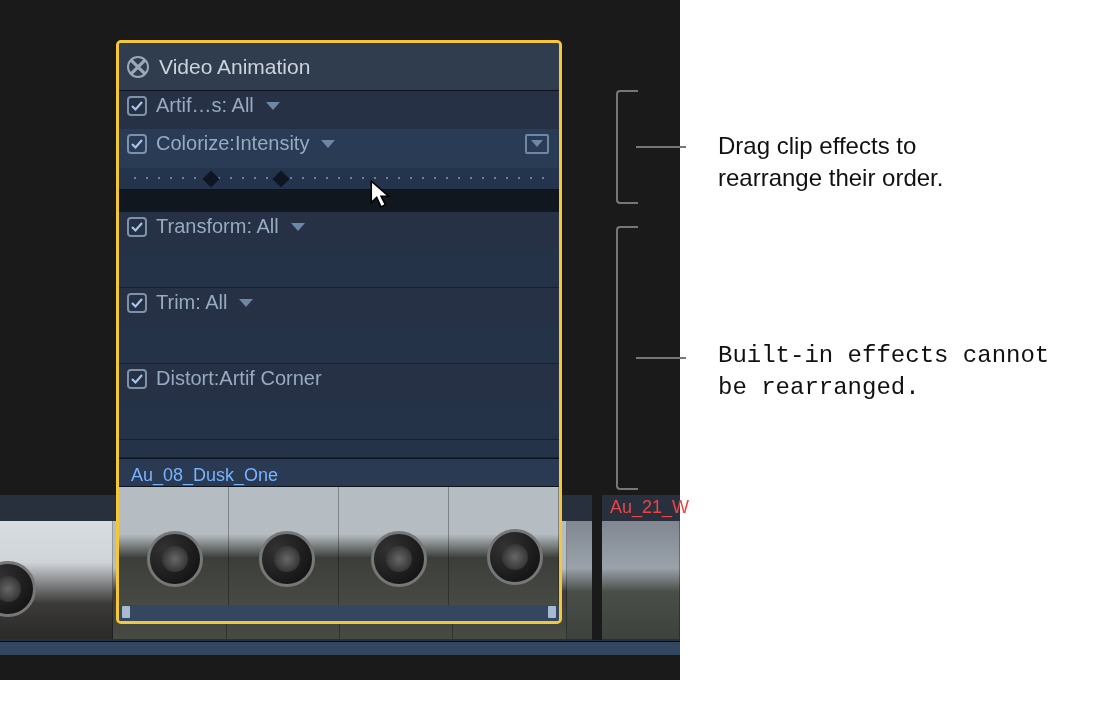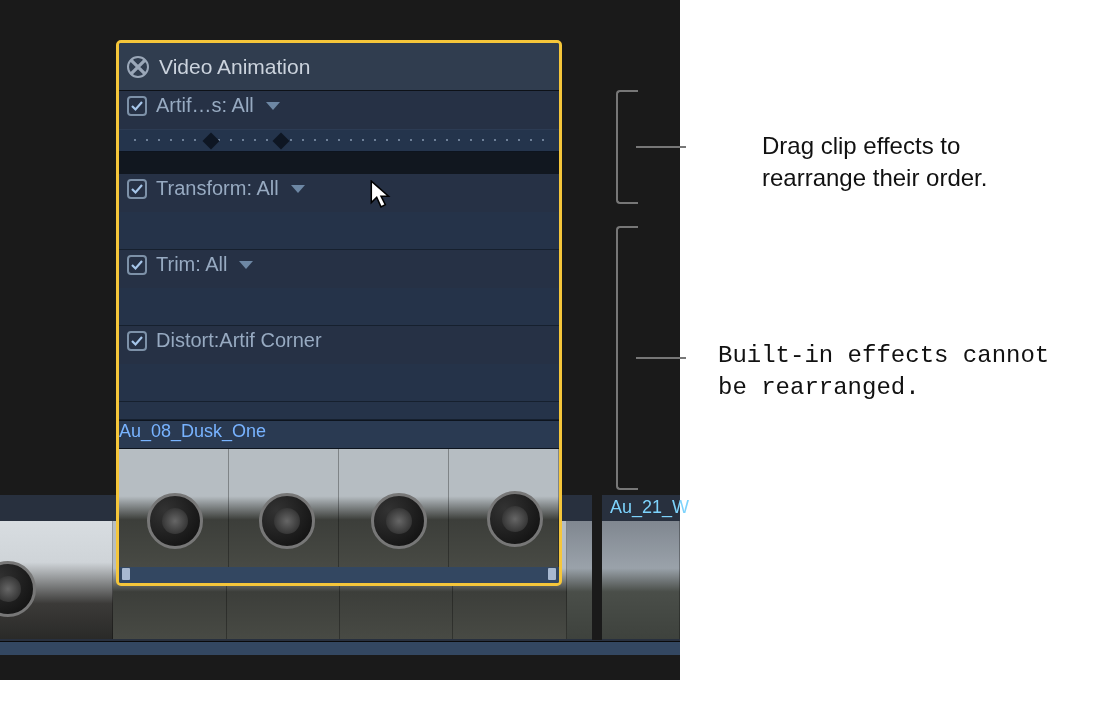--- a/index.html
+++ b/index.html
@@ -22,21 +22,21 @@
     position: absolute;
     left: 0; right: 0;
     top: 495px;
     height: 160px;
     background: #28303e;
   }
   .clip-label {
     position: absolute;
     top: 2px;
     font-size: 18px;
-    color: #7dd3fc;
+    color: #ef4444;
     font-weight: 400;
     padding-left: 6px;
   }
   .thumbs {
     position: absolute;
     top: 26px; left: 0; right: 0;
     height: 118px;
     display: flex;
     gap: 0;
   }
@@ -146,21 +146,21 @@
   }
   .dotline { position:absolute; left:10px; right:10px; top:9px; height:2px;
     background-image: radial-gradient(circle, rgba(170,190,215,0.55) 1.3px, transparent 1.4px);
     background-size: 12px 2px;
   }
   .kf { position:absolute; top:5px; width:12px; height:12px; transform:rotate(45deg); background:#0e1623; }
   .gap { height: 22px; background:#11171f; }
   .tall-body { height: 38px; background:#253349; border-bottom:1px solid #16202e;}
   .clip-name-row {
     height: 28px; background:#2a3a52; color:#78b3ff; font-size:18px;
-    display:flex; align-items:flex-start; padding-left:0;
+    display:flex; align-items:flex-end; padding-left:12px;
     border-bottom:1px solid #0d141e;
   }
   .panel-thumbs {
     height:118px; display:flex; background:#222;
   }
   .panel-trim { height:16px; background:#334761; position:relative; }
   .cursor {
     position:absolute; width:22px; height:28px;
     left:370px; top:180px; z-index:50;
   }
@@ -215,20 +215,30 @@
     <div class="section">
       <div class="row">
         <div class="check">
           <svg viewBox="0 0 14 14">
               <path d="M2 7 L5.5 10.5 L12 3" stroke="#a6c6ea" stroke-width="2.2" fill="none"></path>
             </svg>
         </div>
         <span class="label">Artif…s: All</span>
         <span class="chev"></span>
       </div>
+      <div class="row" style="background:#2a3b55;">
+        <div class="check">
+          <svg viewBox="0 0 14 14">
+              <path d="M2 7 L5.5 10.5 L12 3" stroke="#a6c6ea" stroke-width="2.2" fill="none"></path>
+            </svg>
+        </div>
+        <span class="label">Colorize:Intensity</span>
+        <span class="chev"></span>
+        <div class="expand"></div>
+      </div>
       <div class="keyframe-track">
         <div class="dotline"></div>
         <div class="kf" style="left:86px;"></div>
         <div class="kf" style="left:156px;"></div>
       </div>
     </div>
 
     <div class="gap"></div>
 
     <div class="section">
@@ -290,21 +300,21 @@
     </div>
   </div>
 
   <svg class="cursor" viewBox="0 0 20 26">
     <path d="M1 1 L1 21 L6 16 L10 25 L14 23 L10 15 L17 15 Z" fill="#fff" stroke="#000" stroke-width="1.4"></path>
   </svg>
 </div>
 
 <div class="bracket" style="left:616px; top:90px; height:114px; border-top-left-radius:4px; border-bottom-left-radius:4px;"></div>
 <div class="bracket-tick" style="left:636px; top:146px;"></div>
-<div class="annot" style="left:718px; top:130px;margin-left:44px;">
+<div class="annot" style="left:718px; top:130px;">
   <div>Drag clip effects to</div>
   <div>rearrange their order.</div>
 </div>
 
 <div class="bracket" style="left:616px; top:226px; height:264px; border-top-left-radius:4px; border-bottom-left-radius:4px;"></div>
 <div class="bracket-tick" style="left:636px; top:357px;"></div>
 <div class="annot" style="left:718px; top:340px;font-family:Liberation Mono, monospace;">
   <div>Built-in effects cannot</div>
   <div>be rearranged.</div>
 </div>

